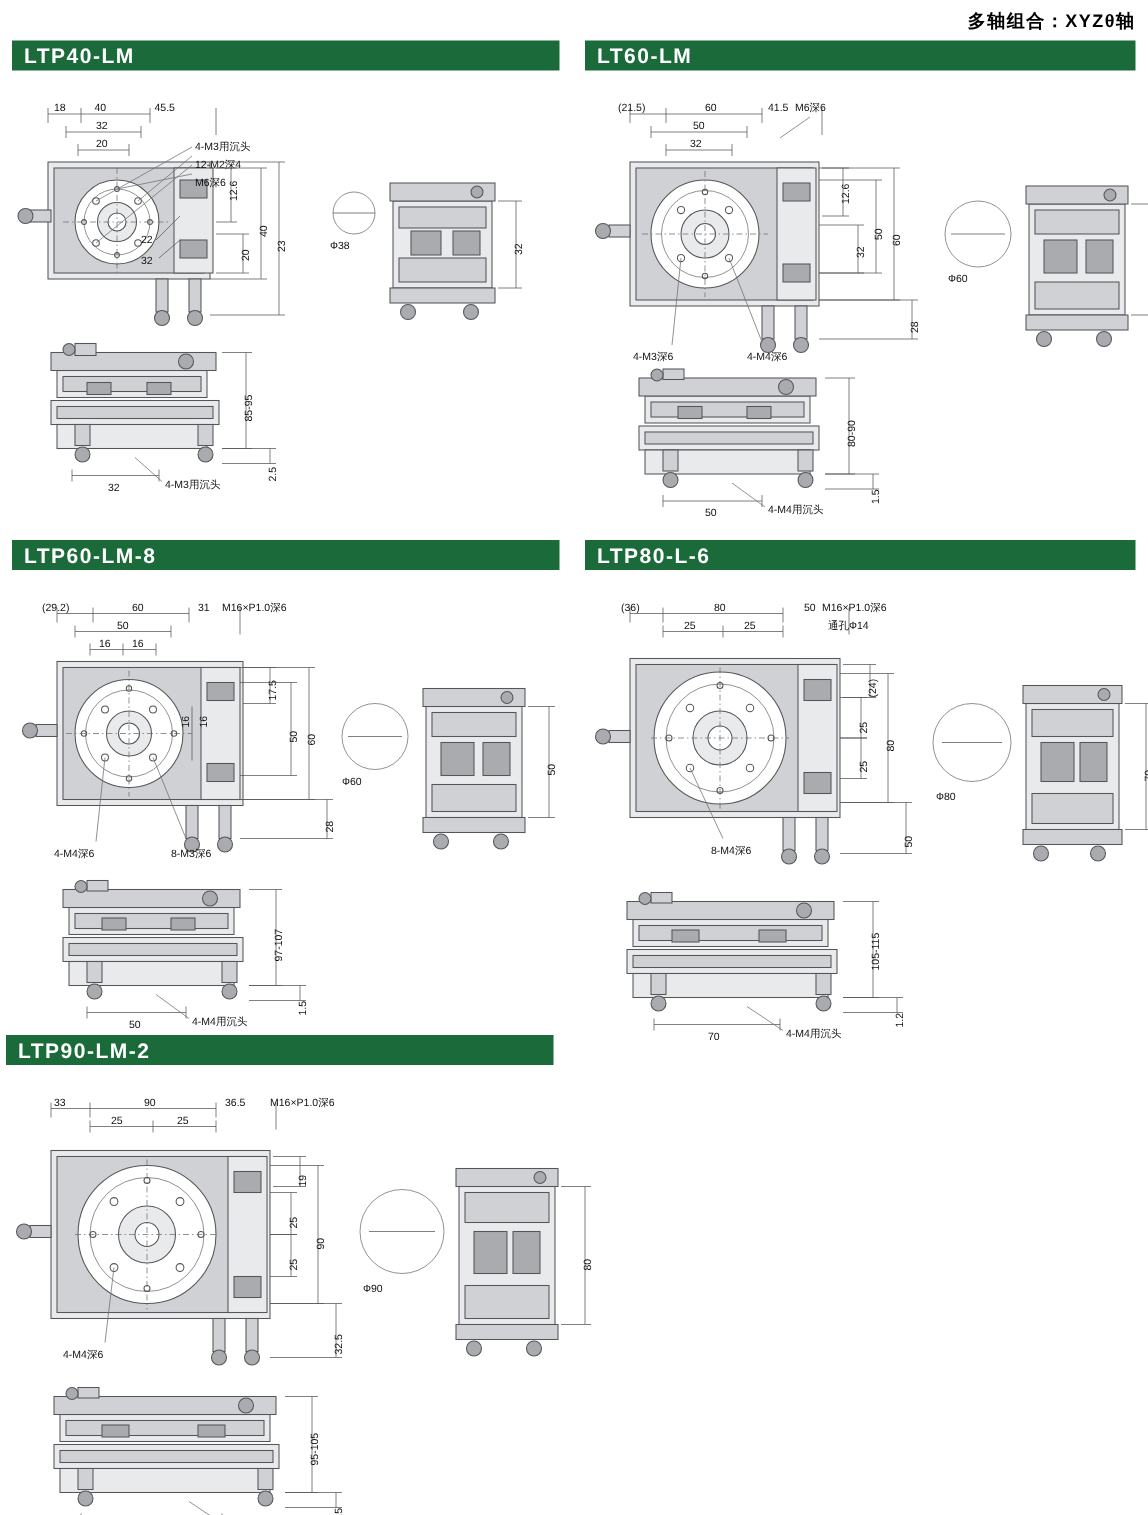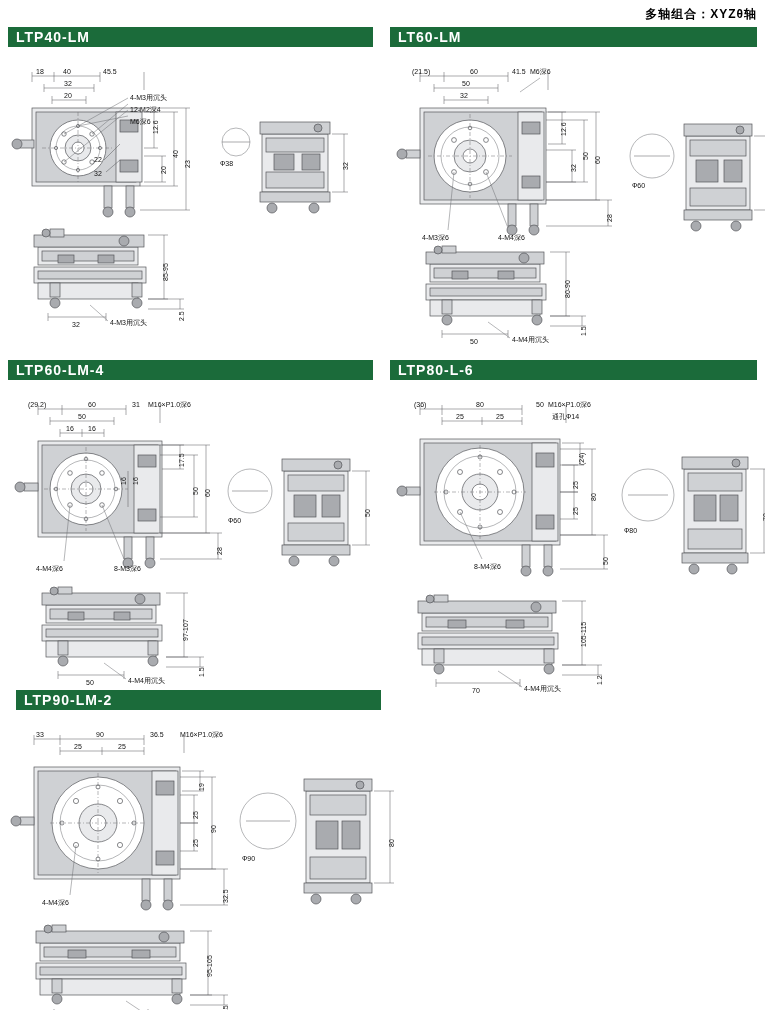--- a/index.html
+++ b/index.html
@@ -269,21 +269,21 @@
         <text class="txtv" x="168" y="96" transform="rotate(-90 168 96)">1.5</text>
 
         <path class="dim" d="M24 90 L24 98 M90 90 L90 98 M24 94 L90 94"></path>
         <text class="txt" x="52" y="104">50</text>
         <path class="ln-t" d="M70 82 L92 98"></path>
         <text class="txt" x="94" y="102">4-M4用沉头</text>
       </g>
     </svg>
   </div>
 
-  <div class="title-bar" style="left:8px;top:360px;width:365px;">LTP60-LM-4</div>
+  <div class="title-bar" style="left:8px;top:360px;width:365px;">LTP60-LM-8</div>
 
   <div class="panel" style="left:8px;top:393px;width:365px;height:300px;">
     <svg width="365" height="300" viewBox="0 0 365 300">
       <g>
         <path class="dim" d="M30 22 L30 12 M54 22 L54 12 M118 22 L118 12 M152 30 L152 12"></path>
         <path class="dim" d="M30 16 L54 16 M54 16 L118 16"></path>
         <text class="txt" x="20" y="14">(29.2)</text>
         <text class="txt" x="80" y="14">60</text>
         <text class="txt" x="124" y="14">31</text>
         <path class="dim" d="M42 32 L42 24 M106 32 L106 24 M42 28 L106 28"></path>
@@ -483,21 +483,21 @@
         <path class="dim" d="M152 76 L192 76 M152 86 L192 86 M188 76 L188 86"></path>
         <text class="txtv" x="192" y="96" transform="rotate(-90 192 96)">1.2</text>
         <path class="dim" d="M26 90 L26 98 M110 90 L110 98 M26 94 L110 94"></path>
         <text class="txt" x="62" y="104">70</text>
         <path class="ln-t" d="M88 82 L112 98"></path>
         <text class="txt" x="114" y="102">4-M4用沉头</text>
       </g>
     </svg>
   </div>
 
-  <div class="title-bar" style="left:16px;top:690px;width:365px;">LTP90-LM-2</div>
+  <div class="title-bar" style="left:4px;top:690px;width:365px;">LTP90-LM-2</div>
 
   <div class="panel" style="left:8px;top:723px;width:460px;height:285px;">
     <svg width="460" height="285" viewBox="0 0 460 285">
       <g>
         <path class="dim" d="M26 22 L26 12 M52 22 L52 12 M136 22 L136 12 M176 30 L176 12"></path>
         <path class="dim" d="M26 16 L52 16 M52 16 L136 16"></path>
         <text class="txt" x="28" y="14">33</text>
         <text class="txt" x="88" y="14">90</text>
         <text class="txt" x="142" y="14">36.5</text>
         <path class="dim" d="M52 32 L52 24 M94 32 L94 24 M136 32 L136 24"></path>

